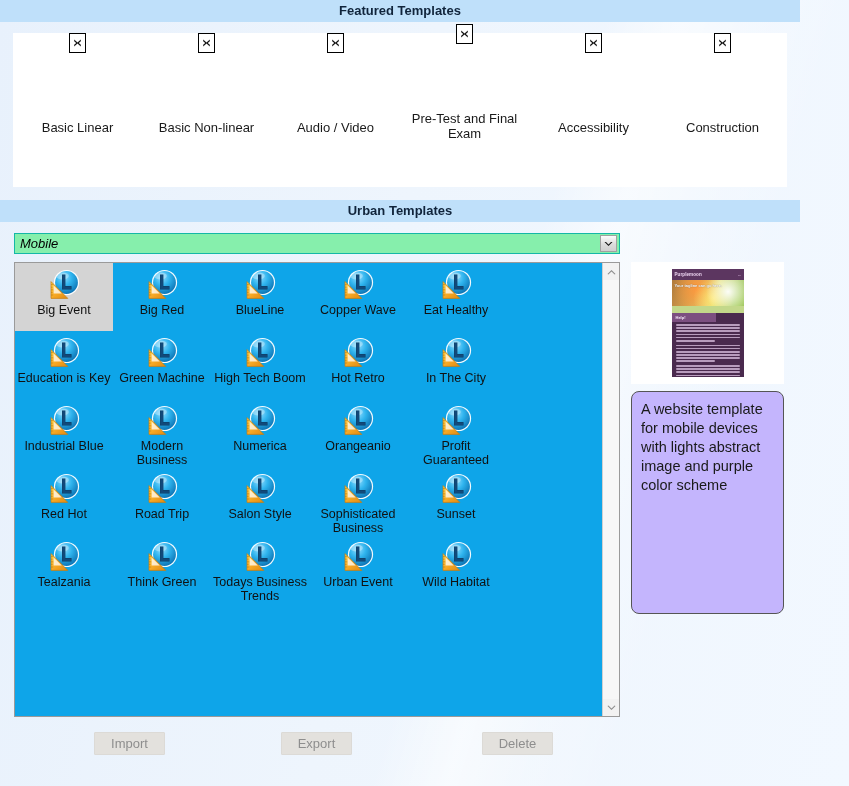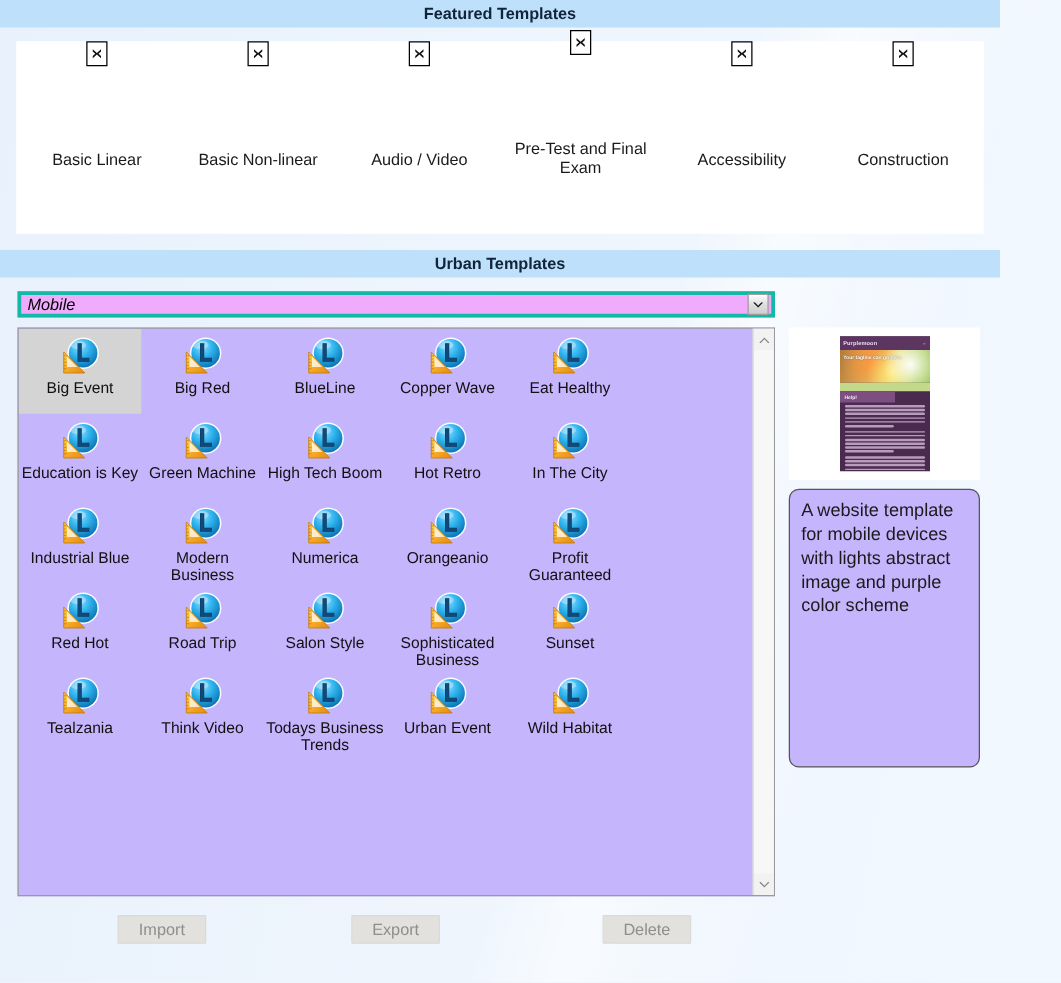--- a/index.html
+++ b/index.html
@@ -98,22 +98,22 @@
   .featured-item.tall .broken-img { top: -9px; }
   .featured-item.tall .featured-label { top: 78px; }
 
   
   #category-select {
     position: absolute;
     left: 14px;
     top: 233px;
     width: 606px;
     height: 21px;
-    background: #f0abfc;
-    border: 3px solid #14b8a6;
+    background: #86efac;
+    border: 1px solid #14b8a6;
     box-sizing: border-box;
     display: flex;
     align-items: center;
   }
   #category-value {
     flex: 1;
     padding-left: 5px;
     font-style: italic;
     font-size: 13px;
     color: #000;
@@ -130,21 +130,21 @@
     justify-content: center;
   }
 
   
   #grid-box {
     position: absolute;
     left: 14px;
     top: 262px;
     width: 606px;
     height: 455px;
-    background: #c4b5fd;
+    background: #0ea5e9;
     border: 1px solid #9a9a9a;
     box-sizing: border-box;
     display: flex;
   }
   #grid-scrollarea {
     flex: 1;
     padding: 0;
     position: relative;
     overflow: hidden;
   }
@@ -1108,21 +1108,21 @@
                 <path d="M6.6 25.6 L6.6 17.4 L14.8 25.6 Z" fill="#ffffff" opacity="0.75"></path>
                 <g stroke="#b4740f" stroke-width="0.55">
                   <line x1="4" y1="16.6" x2="6.2" y2="16.6"></line>
                   <line x1="4" y1="19.2" x2="5.5" y2="19.2"></line>
                   <line x1="4" y1="21.8" x2="6.2" y2="21.8"></line>
                   <line x1="4" y1="24.4" x2="5.5" y2="24.4"></line>
                   <line x1="4" y1="27" x2="6.2" y2="27"></line>
                 </g>
               </svg>
             </span>
-            <div class="tpl-label">Think Video</div>
+            <div class="tpl-label">Think Green</div>
           </div>
           <div class="tpl-item">
             <span>
               <svg class="tpl-icon" viewBox="0 0 34 34" aria-hidden="true">
                 <defs>
                   <radialGradient id="sph" cx="38%" cy="28%" r="78%">
                     <stop offset="0%" stop-color="#8fdcff"></stop>
                     <stop offset="45%" stop-color="#2fb4ee"></stop>
                     <stop offset="100%" stop-color="#0a6fb0"></stop>
                   </radialGradient>

